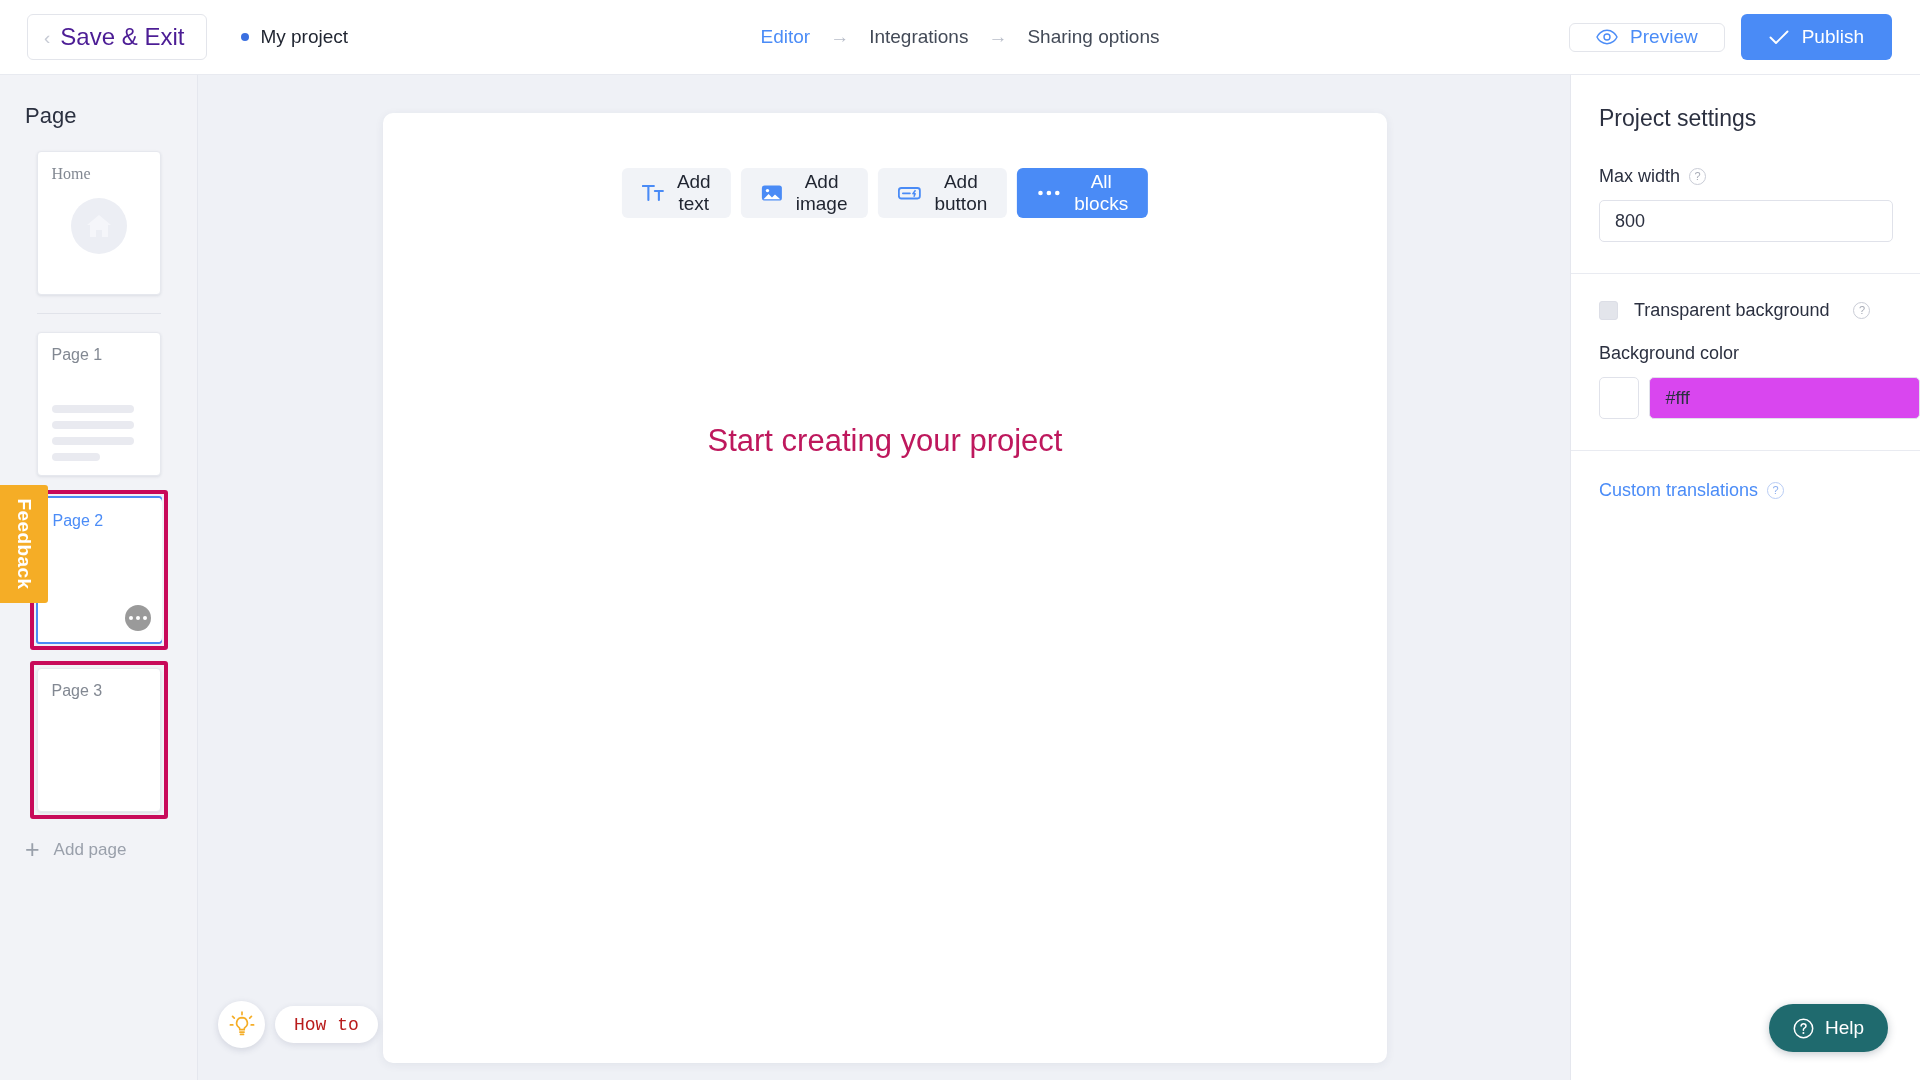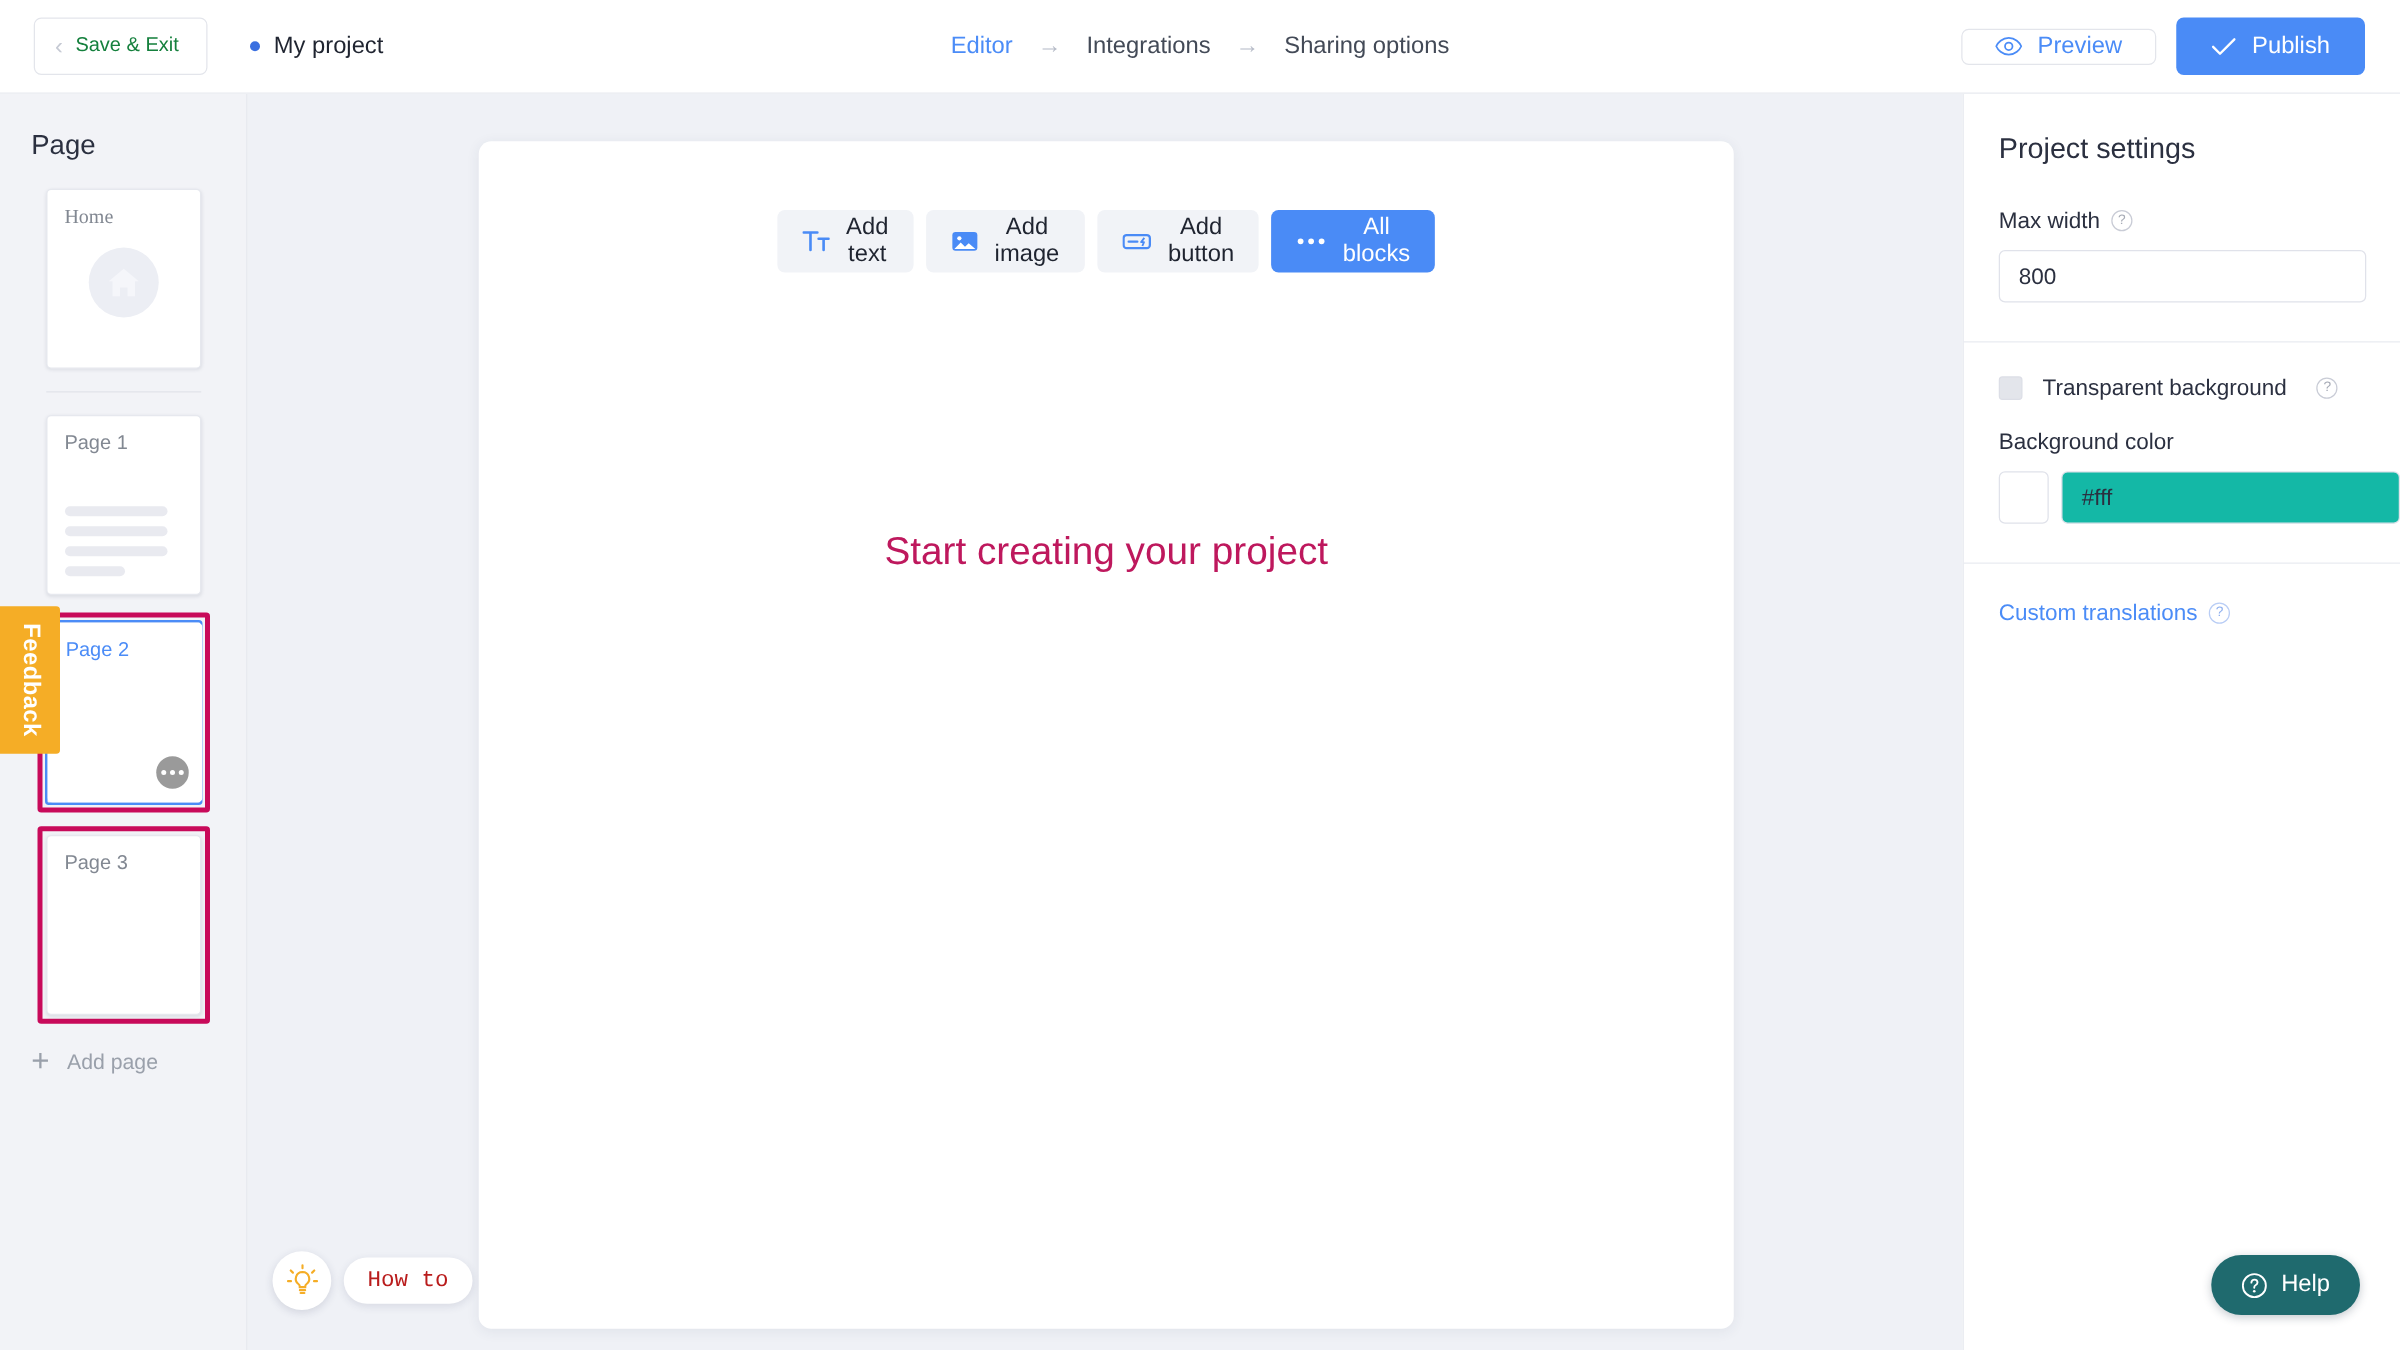--- a/index.html
+++ b/index.html
@@ -22,21 +22,21 @@
     z-index: 40;
   }
   .save-exit-btn {
     margin-left: 27px;
     display: flex; align-items: center; gap: 10px;
     height: 46px; padding: 0 22px 0 16px;
     border: 1px solid #e3e5eb; border-radius: 6px;
     background: #fff; cursor: pointer;
   }
   .save-exit-btn .chev { color: #c6cad4; font-size: 19px; line-height: 1; }
-  .save-exit-btn .lbl { color: #15803d; font-size: 16px; text-align: center; }
+  .save-exit-btn .lbl { color: #4c1d95; font-size: 24px; text-align: center; }
 
   .project-title-wrap {
     margin-left: 34px;
     display: flex; align-items: center; gap: 11px;
   }
   .proj-dot { width: 8px; height: 8px; border-radius: 50%; background: #3a6fe0; }
   .proj-name { font-size: 19px; color: #1f2430; }
 
   .breadcrumb {
     position: absolute; left: 50%; transform: translateX(-50%);
@@ -257,21 +257,21 @@
   .cb-label { font-size: 18px; color: #2b3040; display: flex; align-items: center; gap: 24px; }
   .color-row { display: flex; align-items: center; gap: 10px; margin: 13px 0 0 28px; }
   .color-swatch {
     width: 42px; height: 42px; background: #fff;
     border: 1px solid #e0e2ea; border-radius: 5px; cursor: pointer;
   }
   .color-input {
     width: 280px; height: 42px;
     border: 1px solid #e0e2ea; border-radius: 5px;
     padding: 0 15px; font-size: 18px; color: #2b3040;
-    font-family: "Liberation Sans", sans-serif; background: #14b8a6;
+    font-family: "Liberation Sans", sans-serif; background: #d946ef;
   }
   .link-row {
     display: flex; align-items: center; gap: 9px;
     margin: 29px 0 0 28px;
     font-size: 18px; color: #4b8cf7; cursor: pointer;
   }
 
   
   .help-btn {
     position: absolute; right: 32px; bottom: 28px;

